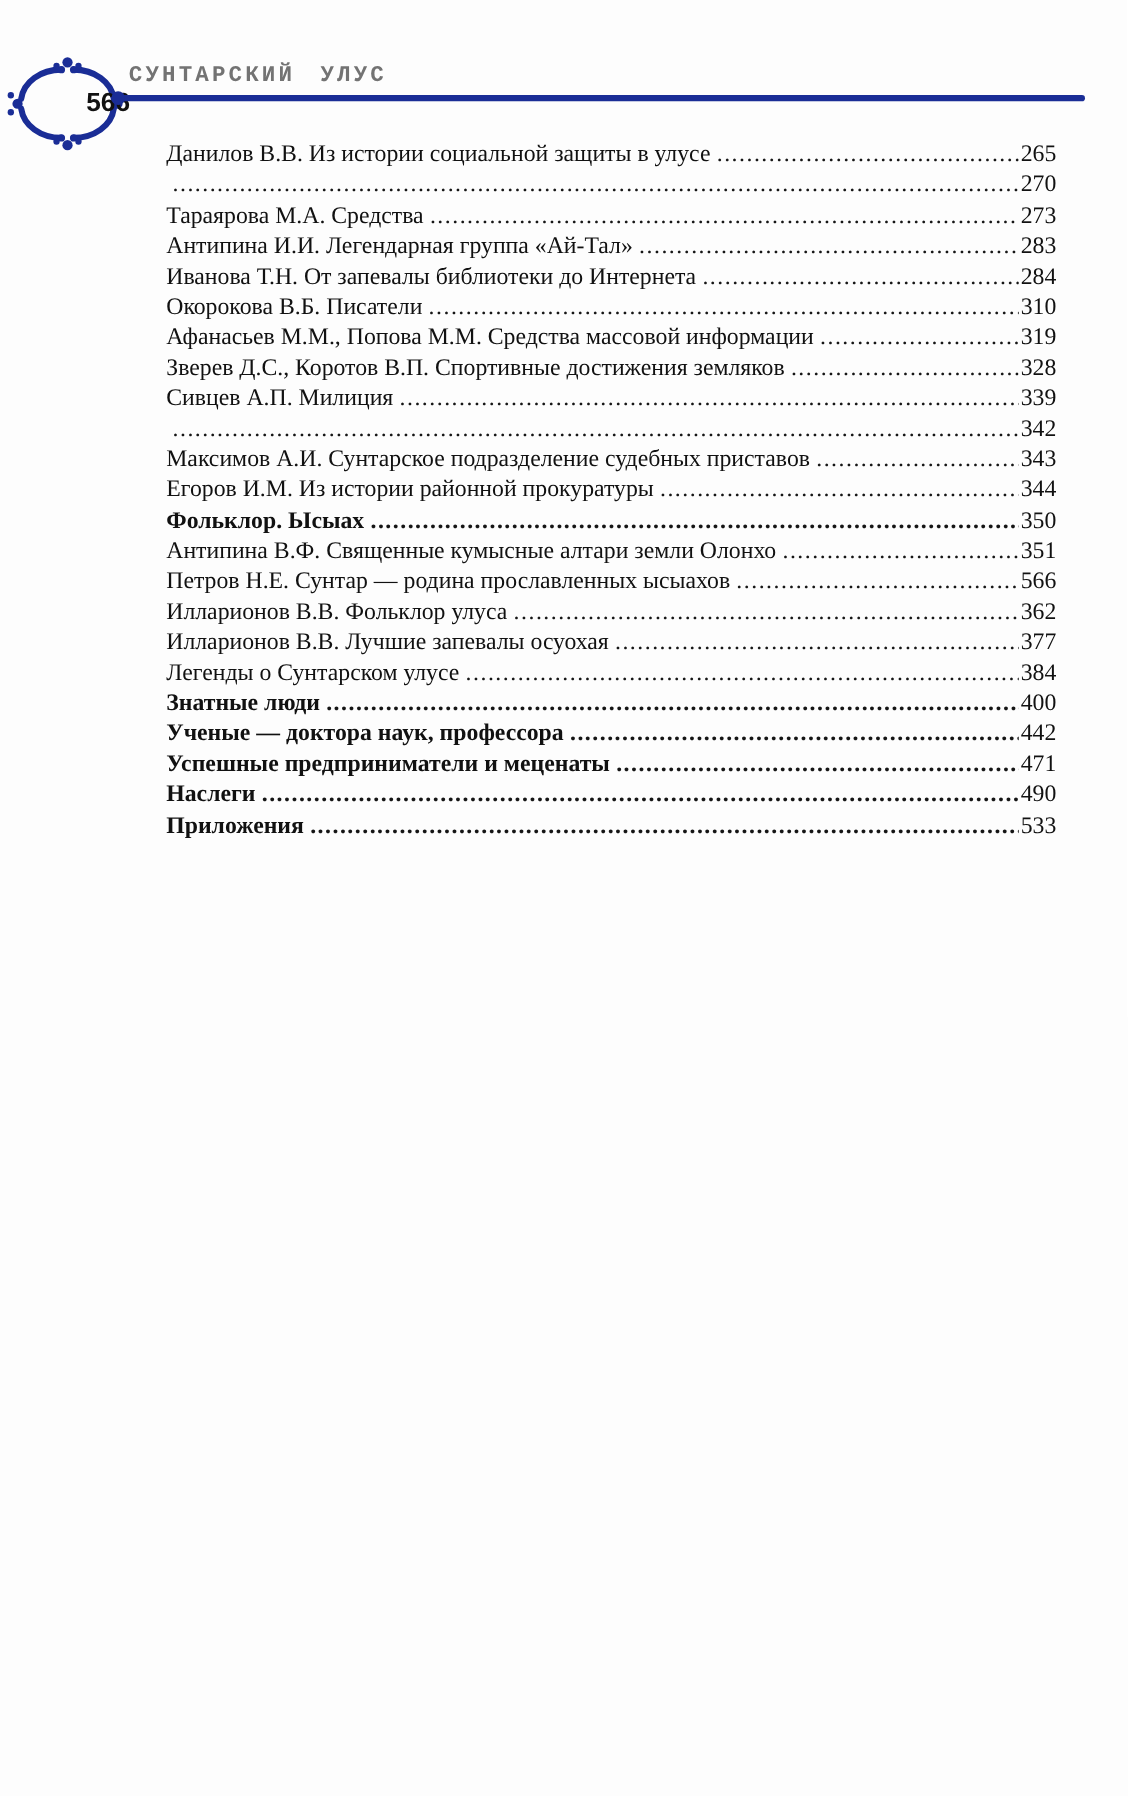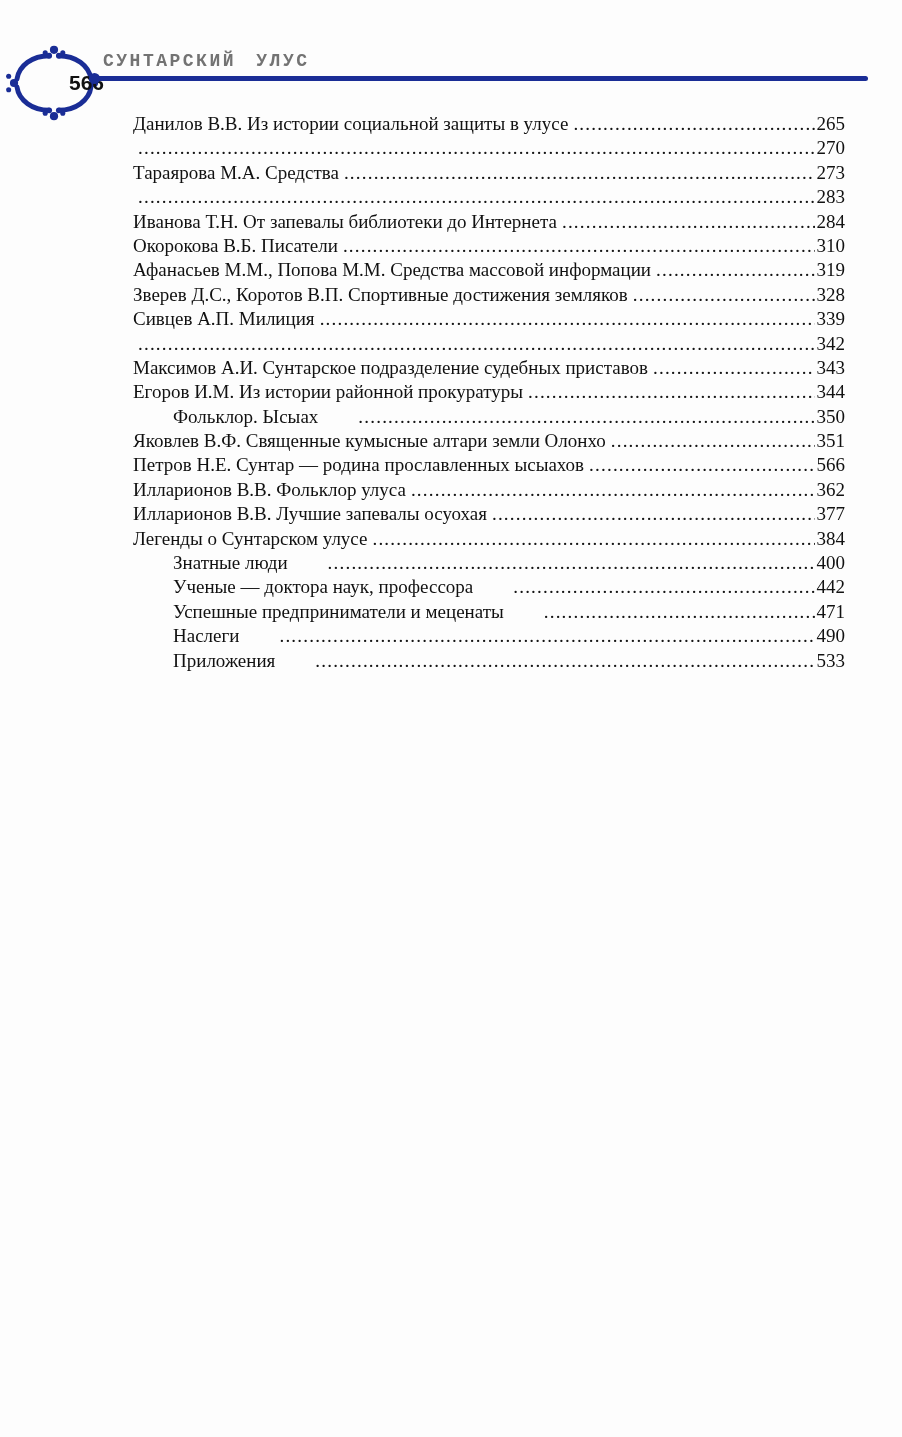--- a/index.html
+++ b/index.html
@@ -90,21 +90,21 @@
     overflow: hidden;
     margin: 0 2px 0 5px;
     letter-spacing: 1.2px;
     color: #151515;
   }
   .toc-dots::after {
     content: "..........................................................................................................................................................";
   }
   .toc-page { flex: 0 0 auto; }
   .toc-row.bold .toc-label,
-  .toc-row.bold .toc-dots { font-weight: normal; margin-left: 40px; }
+  .toc-row.bold .toc-dots { font-weight: bold; }
 </style>
 </head>
 <body>
 
 <div class="page">
 
   <header>
     <div class="emblem">
       <svg width="100" height="78" viewBox="0 0 100 80" aria-hidden="true">
         <g fill="none" stroke="#1a2d96" stroke-width="5" stroke-linecap="round">
@@ -149,20 +149,21 @@
       <span class="toc-page">270</span>
     </div>
 
     <div class="toc-row">
       <span class="toc-label">Тараярова М.А. Средства</span>
       <span class="toc-dots"></span>
       <span class="toc-page">273</span>
     </div>
 
     <div class="toc-row">
+      <span class="toc-label">Антипина И.И. Легендарная группа «Ай-Тал»</span>
       <span class="toc-dots"></span>
       <span class="toc-page">283</span>
     </div>
 
     <div class="toc-row">
       <span class="toc-label">Иванова Т.Н. От запевалы библиотеки до Интернета</span>
       <span class="toc-dots"></span>
       <span class="toc-page">284</span>
     </div>
 
@@ -207,21 +208,21 @@
       <span class="toc-page">344</span>
     </div>
 
     <div class="toc-row bold">
       <span class="toc-label">Фольклор. Ысыах</span>
       <span class="toc-dots"></span>
       <span class="toc-page">350</span>
     </div>
 
     <div class="toc-row">
-      <span class="toc-label">Яковлев В.Ф. Священные кумысные алтари земли Олонхо</span>
+      <span class="toc-label">Антипина В.Ф. Священные кумысные алтари земли Олонхо</span>
       <span class="toc-dots"></span>
       <span class="toc-page">351</span>
     </div>
 
     <div class="toc-row">
       <span class="toc-label">Петров Н.Е. Сунтар — родина прославленных ысыахов</span>
       <span class="toc-dots"></span>
       <span class="toc-page">566</span>
     </div>
 

